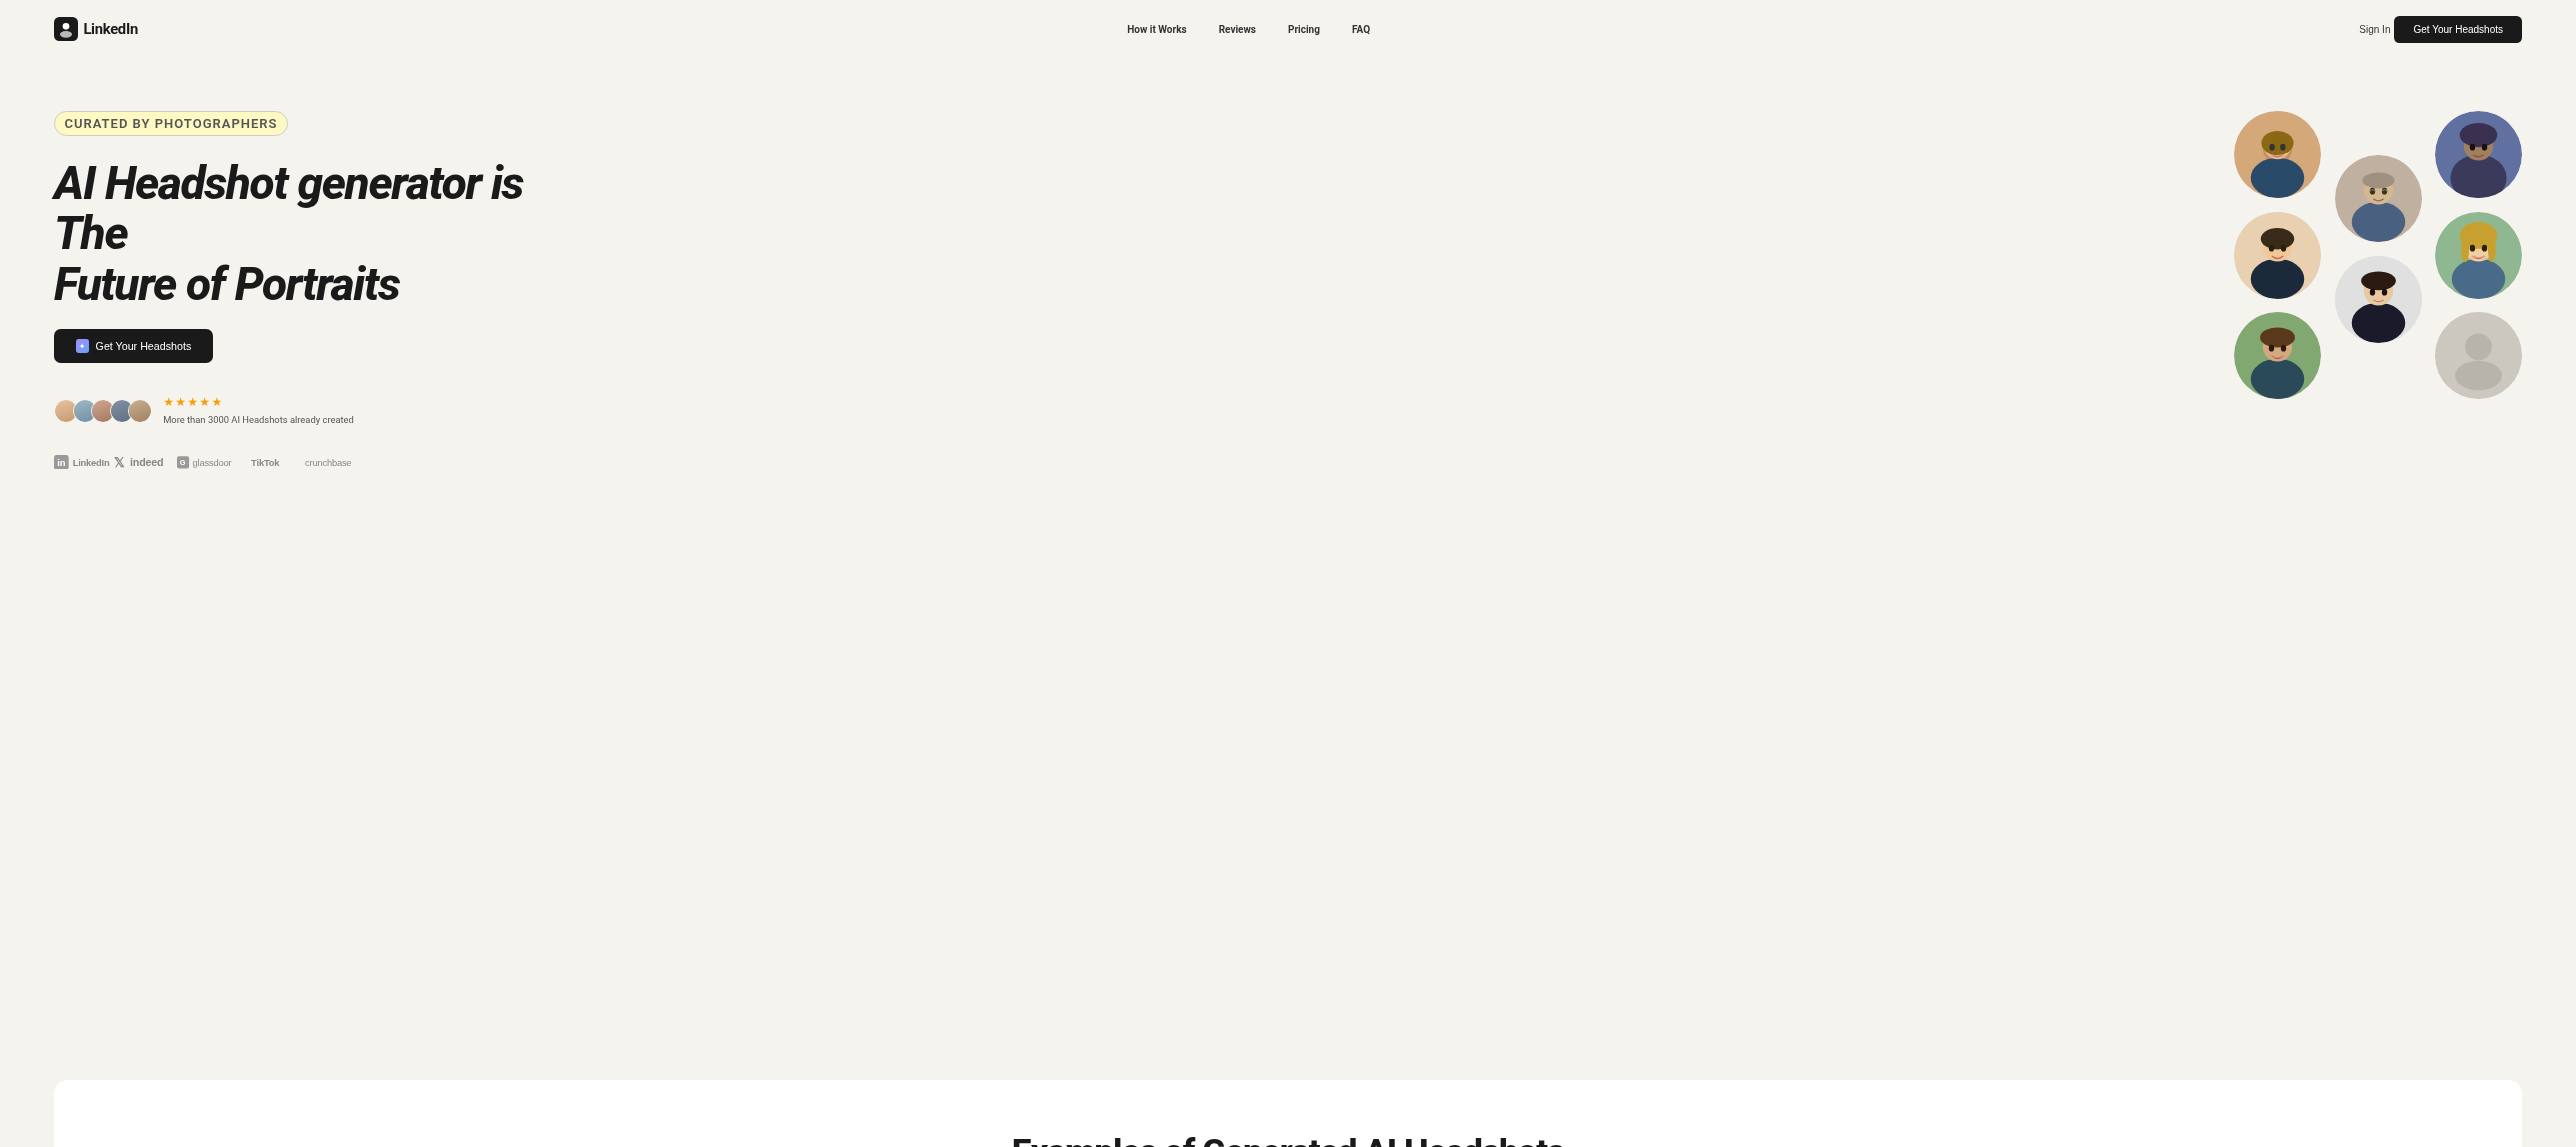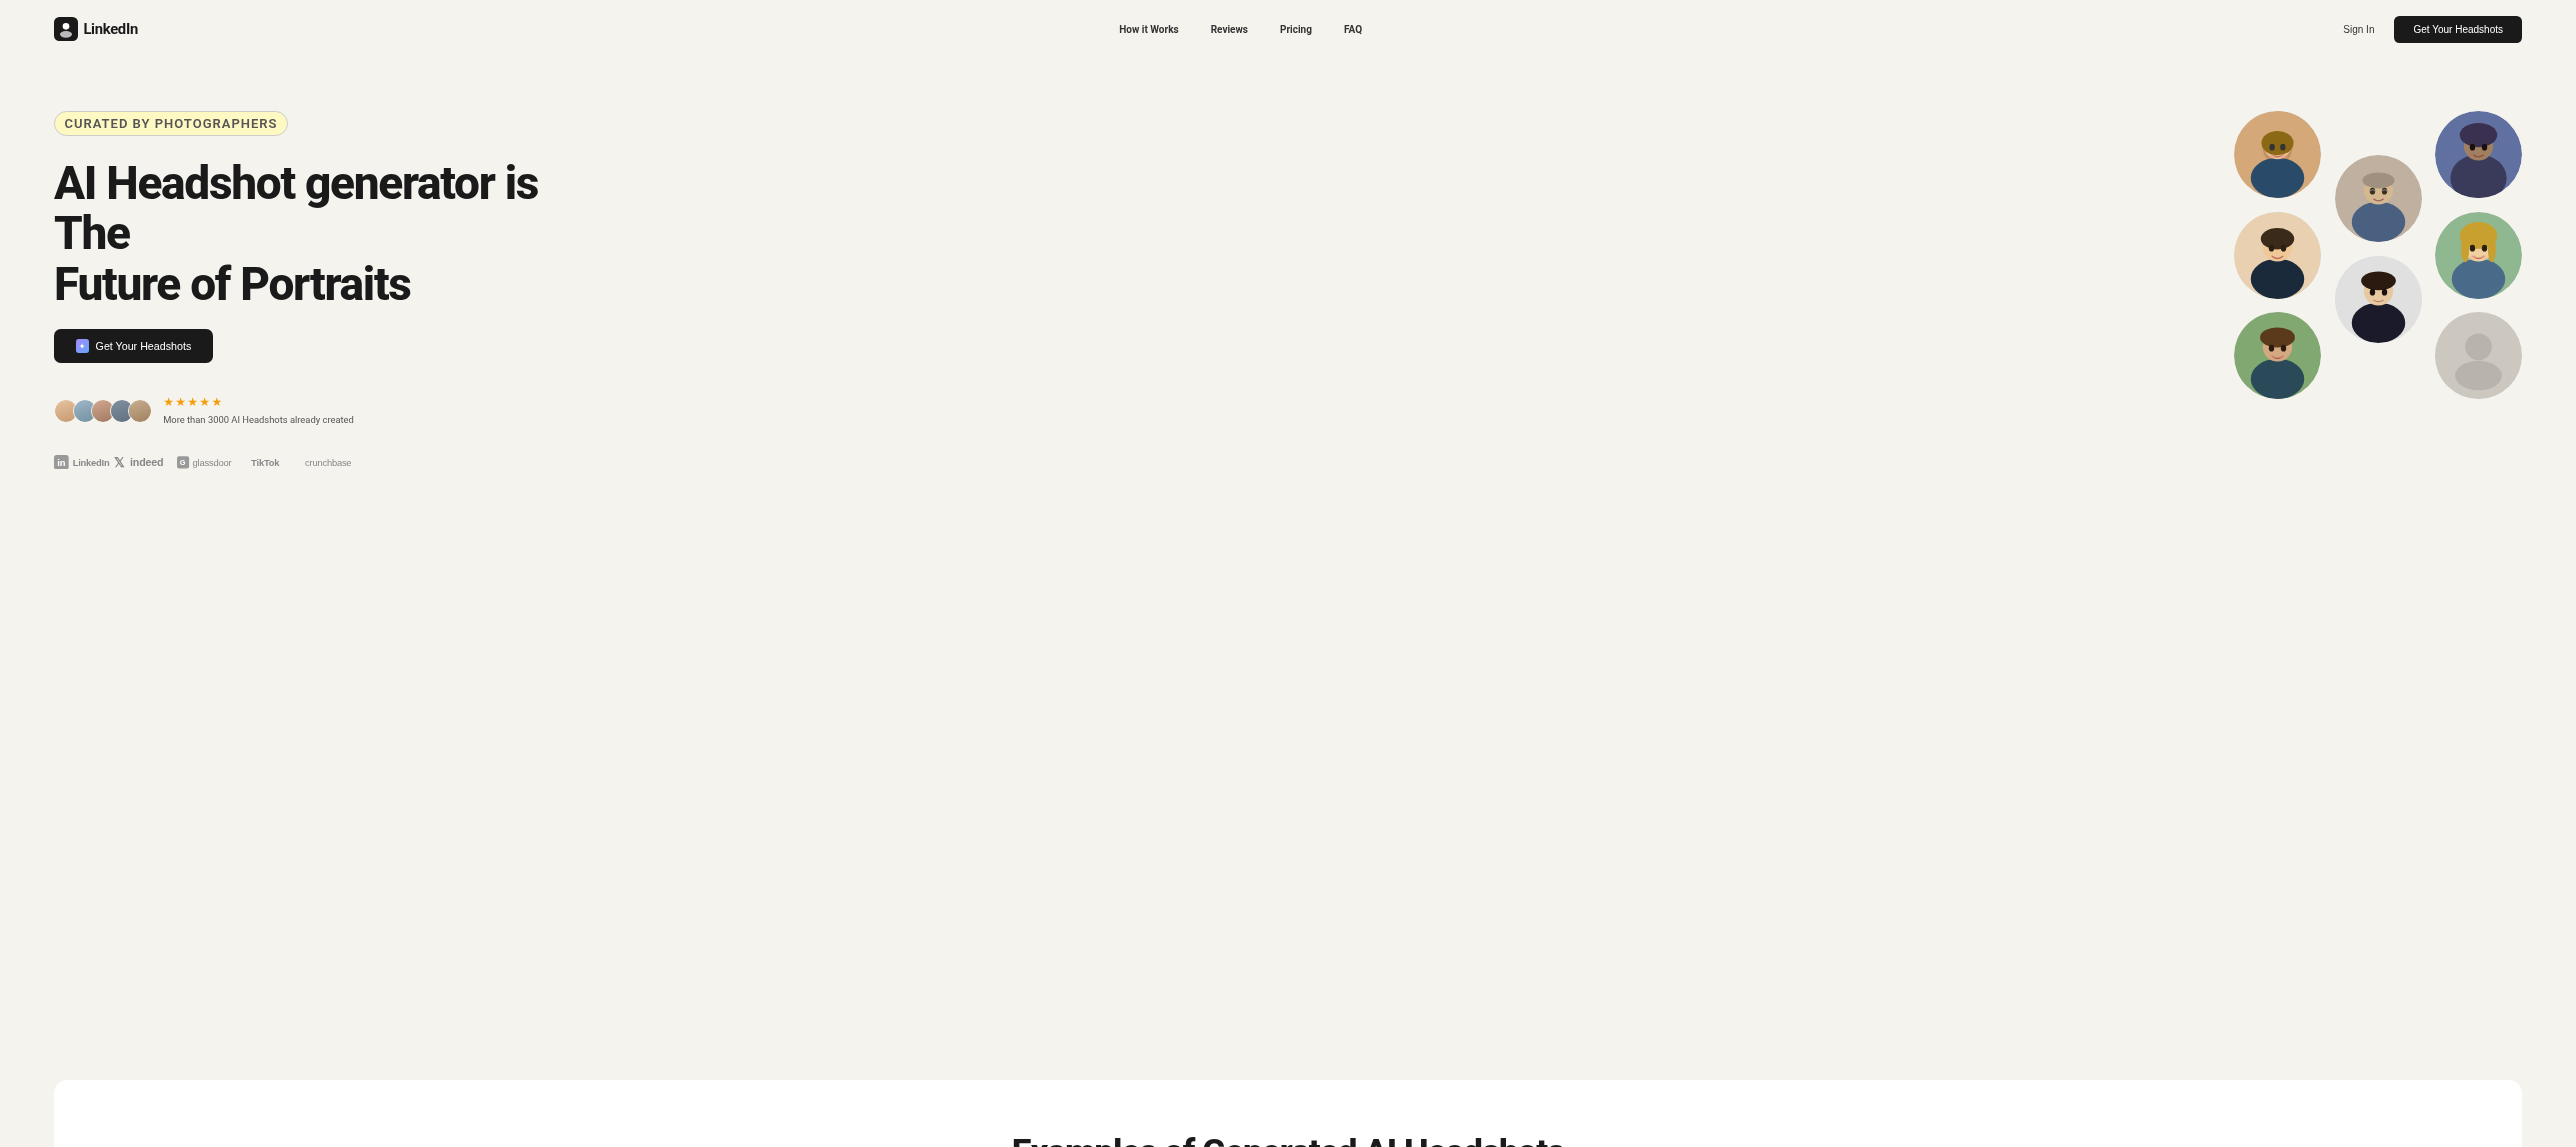--- a/index.html
+++ b/index.html
@@ -56,21 +56,21 @@
       font-size: 10px;
       color: #333;
       text-decoration: none;
       cursor: pointer;
       font-weight: 700;
     }
 
     .navbar-actions {
       display: flex;
       align-items: center;
-      gap: 20px;
+      gap: 4px;
     }
 
     .sign-in-btn {
       font-size: 10px;
       color: #333;
       cursor: pointer;
       font-weight: 400;
       background: none;
       border: none;
     }
@@ -118,20 +118,21 @@
       margin-bottom: 21.5px;
     }
 
     .hero-title {
       font-size: 46px;
       font-weight: 800;
       line-height: 1.1;
       color: #1a1a1a;
       margin-bottom: 19px;
       letter-spacing: -1.3px;
+      font-style: italic;
     }
 
     .hero-subtitle {
       font-size: 12px;
       color: #555;
       line-height: 1.6;
       margin-bottom: 27px;
       max-width: 416px;
     }
 

